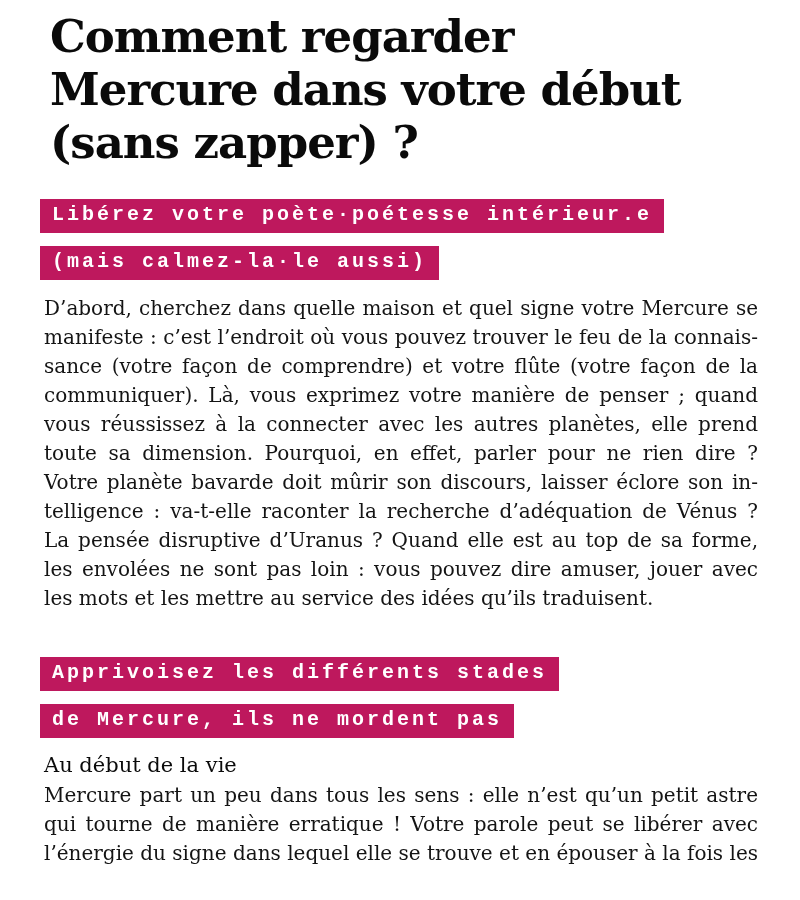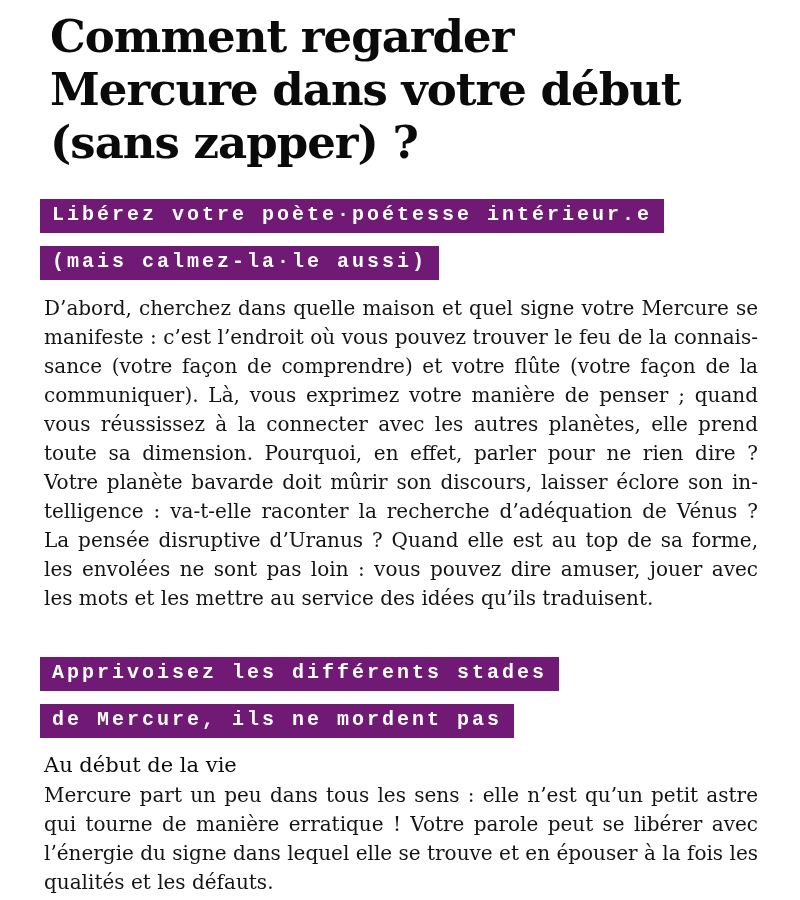--- a/index.html
+++ b/index.html
@@ -25,21 +25,21 @@
     font-weight: 700;
     font-size: 45px;
     line-height: 53px;
     letter-spacing: -1px;
     color: #0a0a0a;
   }
   
   .bar-group { margin: 0 0 14px 0; }
   .bar {
     display: table;
-    background: #701a75;
+    background: #be185d;
     color: #ffffff;
     font-family: "Liberation Mono", "DejaVu Sans Mono", monospace;
     font-weight: 700;
     font-size: 20px;
     line-height: 22px;
     letter-spacing: 3px;
     padding: 5px 12px 7px 12px;
     margin: 0 0 13px 0;
     white-space: nowrap;
   }
@@ -105,16 +105,15 @@
       <span>de Mercure, ils ne mordent pas</span>
     </div>
   </div>
 
   <div class="subhead">Au début de la vie</div>
 
   <div class="para">
     <div class="line jl">Mercure part un peu dans tous les sens : elle n’est qu’un petit astre</div>
     <div class="line jl">qui tourne de manière erratique ! Votre parole peut se libérer avec</div>
     <div class="line jl">l’énergie du signe dans lequel elle se trouve et en épouser à la fois les</div>
-    <div class="line">qualités et les défauts.</div>
   </div>
 
 </div>
 
 </body></html>

